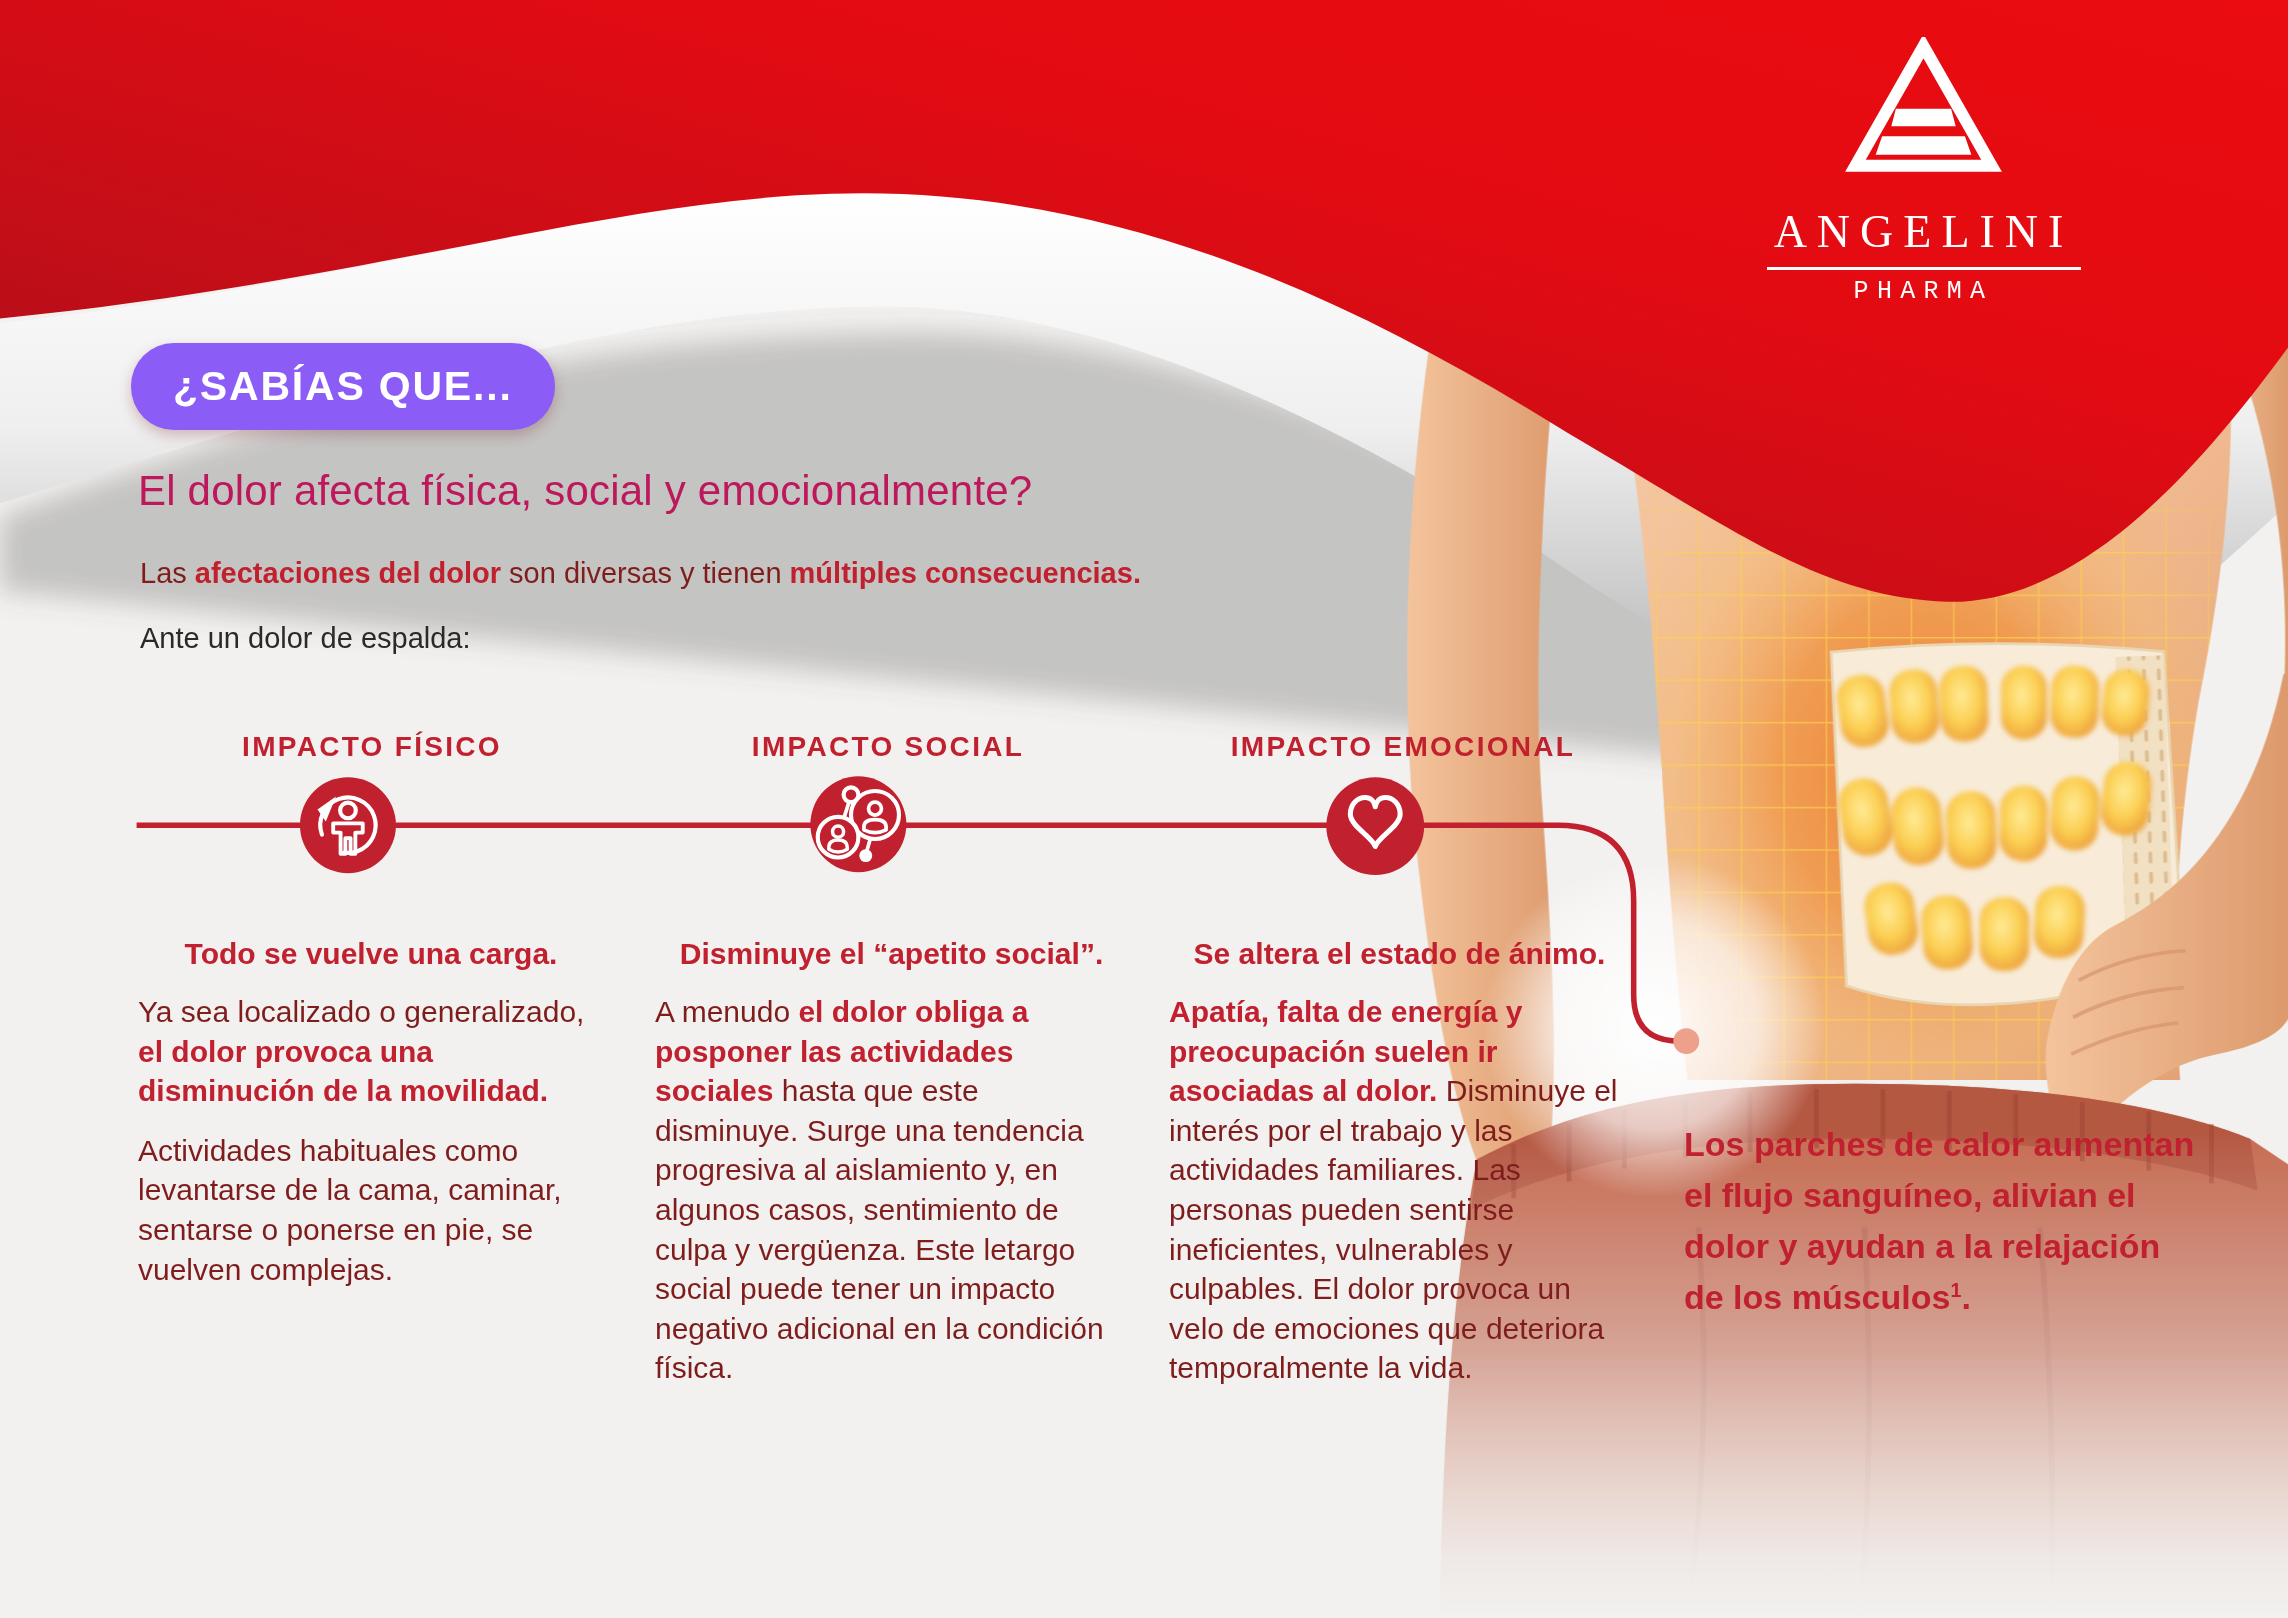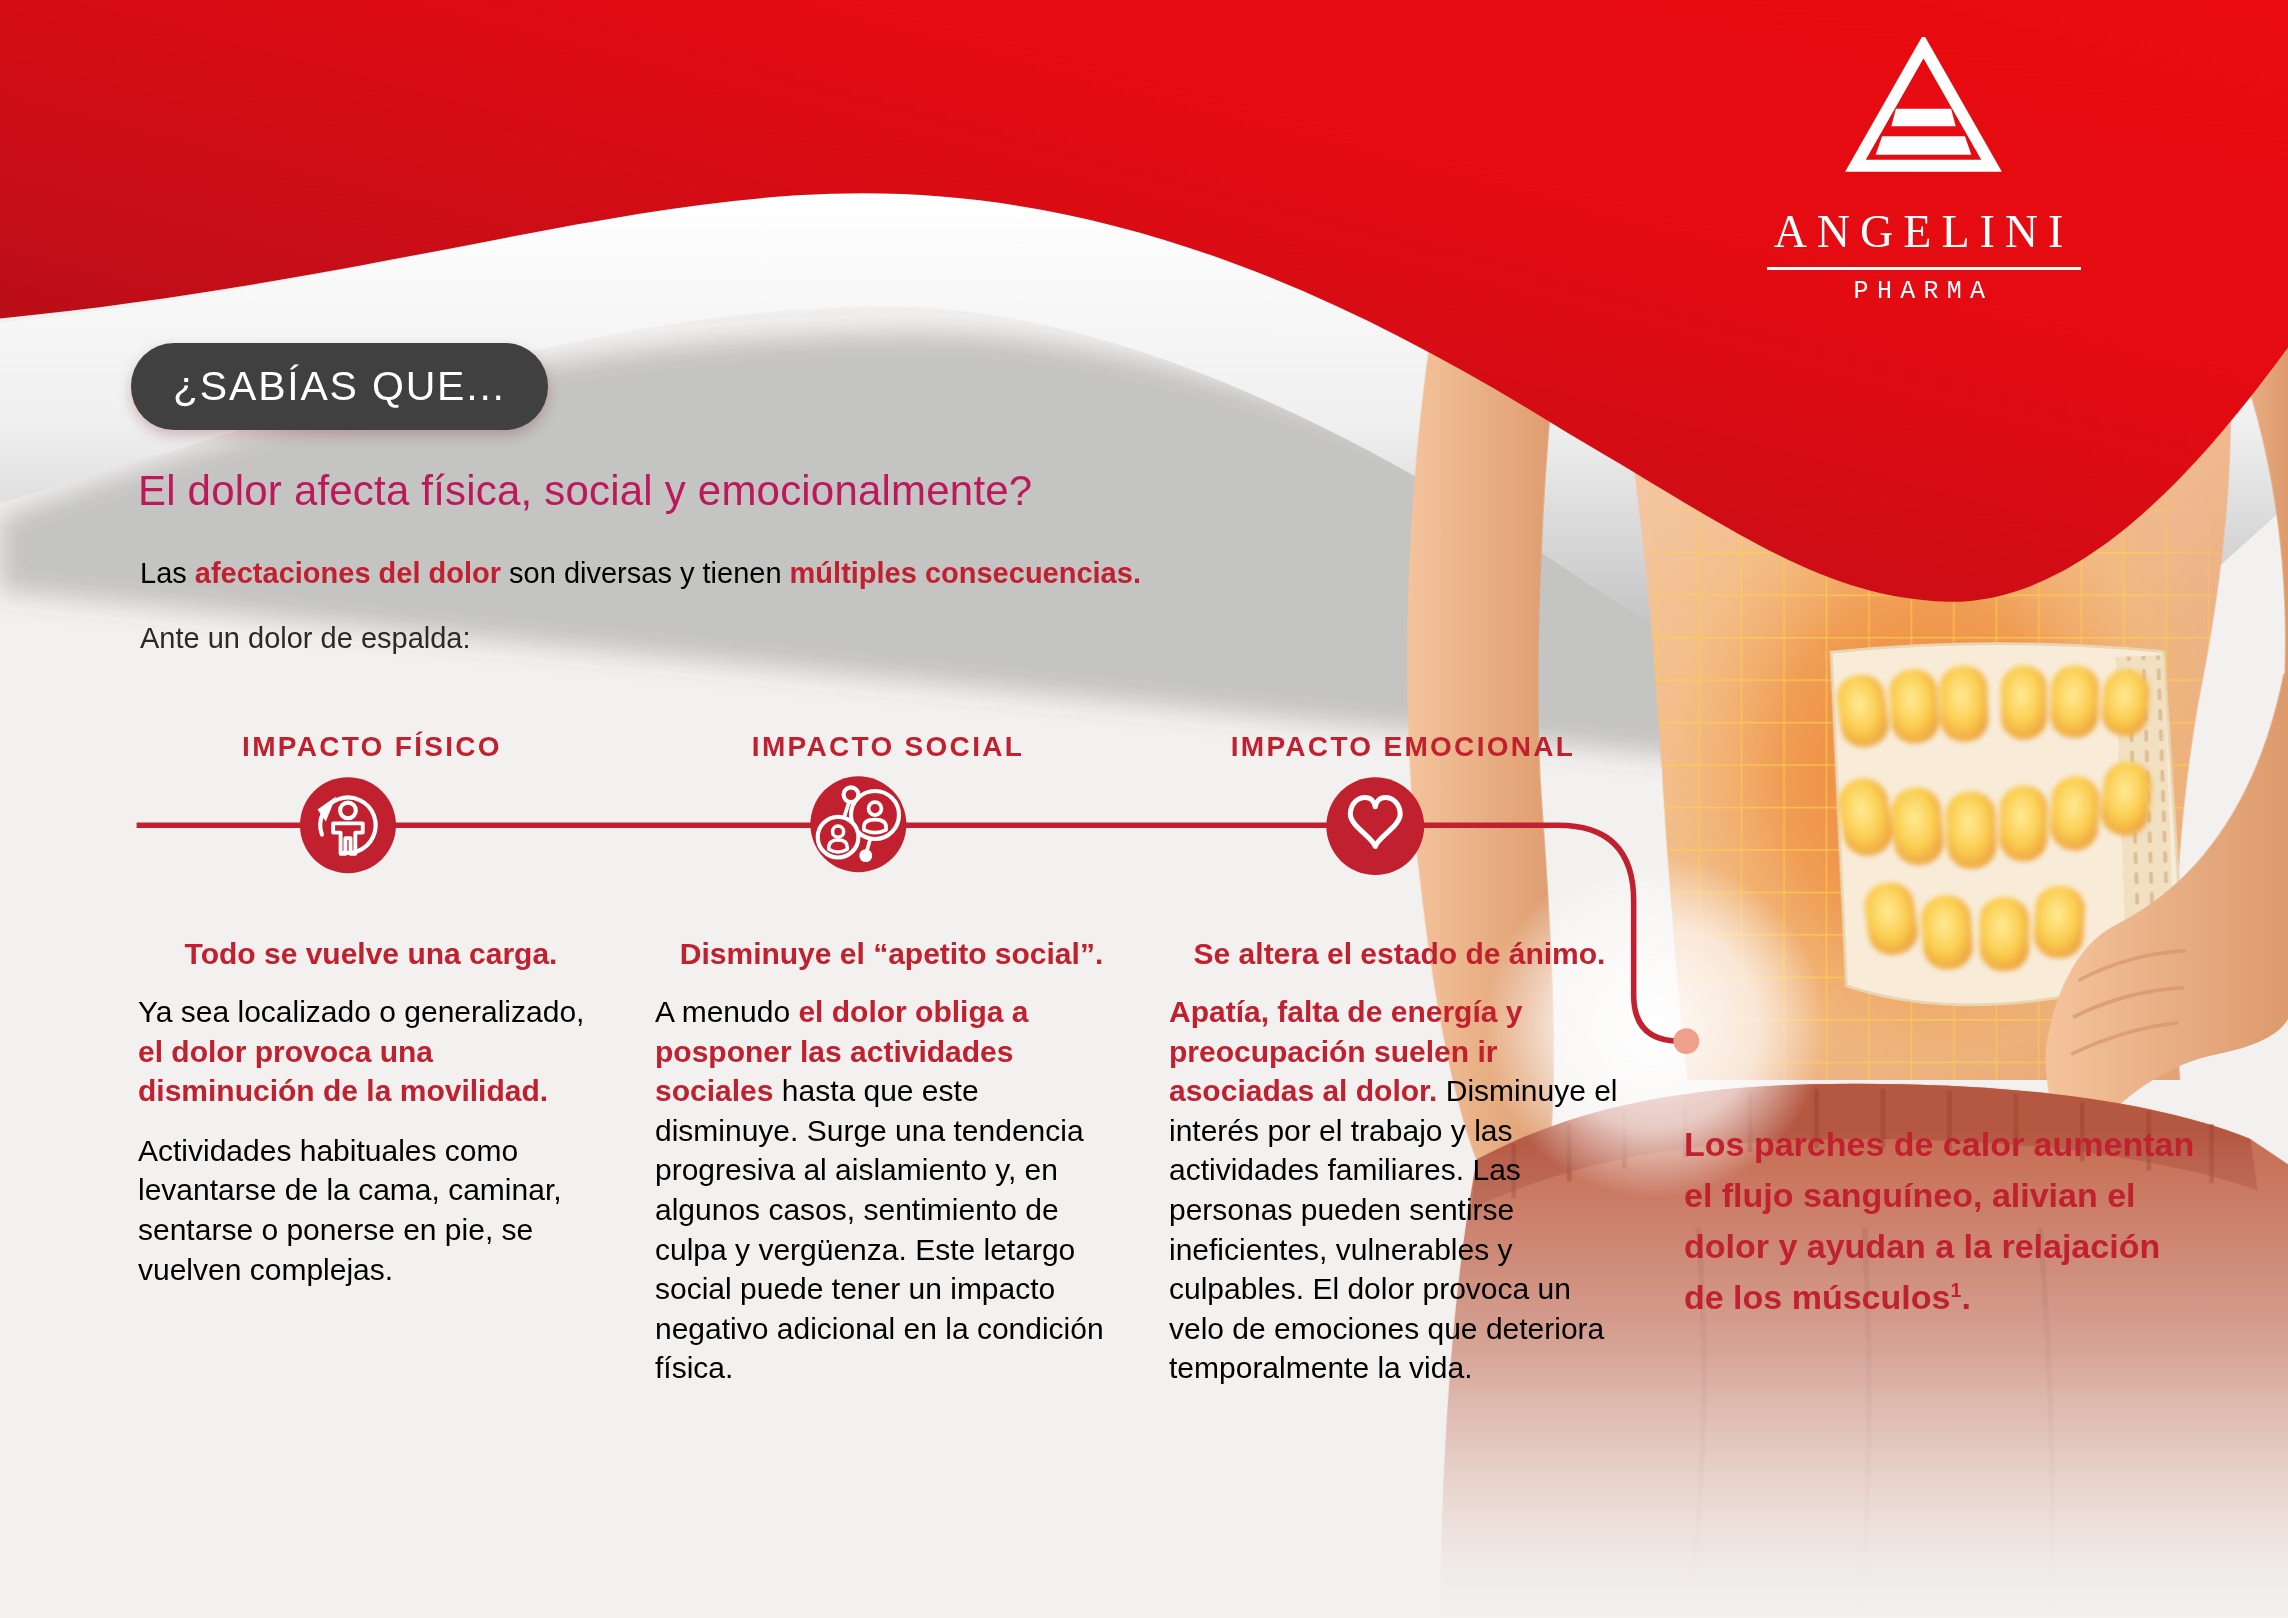--- a/index.html
+++ b/index.html
@@ -7,22 +7,22 @@
     position:relative; width:2289px; height:1619px; overflow:hidden;
     background:#f2f1ef;
     font-family:"Liberation Sans", sans-serif;
     -webkit-font-smoothing:antialiased;
   }
   .layer{position:absolute;inset:0;width:2289px;height:1619px;}
   svg{display:block;}
   
   .badge{
     position:absolute; left:131px; top:343px; height:87px; line-height:87px;
-    padding:0 42px; background:#404040; border-radius:43px;
-    color:#ffffff; font-size:41px; font-weight:400; letter-spacing:1.8px;
+    padding:0 42px; background:#8b5cf6; border-radius:43px;
+    color:#ffffff; font-size:41px; font-weight:700; letter-spacing:1.8px;
     box-shadow:0 5.5px 13px rgba(120,20,30,.25);
     z-index:6;
   }
   
   .title{
     position:absolute; left:138px; top:467px; z-index:6;
     font-size:42px; font-weight:400; color:#be185d; letter-spacing:0.2px;
   }
   .intro-line{position:absolute; left:140px; z-index:6; font-size:29px; color:#2d282a;}
   .intro-1{top:557px;}
@@ -34,21 +34,21 @@
   }
   .h-1{left:372px;} .h-2{left:888px;} .h-3{left:1403px;}
   
   .col{position:absolute; top:934px; z-index:6; font-size:30px; line-height:1.32; color:#2d282a;}
   .col-1{left:138px; width:466px;}
   .col-2{left:655px; width:473px;}
   .col-3{left:1169px; width:461px;}
   .col .lead{font-weight:700; color:#c1202f; margin:0 0 18.5px 0;text-align:center;}
   .col p{margin:0 0 20px 0;}
   .seg-red{color:#c1202f; font-weight:700;}
-  .seg-dark{color:#000000; font-weight:400;}
+  .seg-dark{color:#7f1d1d; font-weight:400;}
   
   .patch-note{
     position:absolute; left:1684px; top:1119px; width:517px; z-index:6;
     font-size:34px; font-weight:700; color:#c1202f; line-height:1.5;
   }
   .patch-note sup{font-size:.58em; font-weight:700;}
   
   .footer-line{
     position:absolute; left:129px; z-index:6; font-style:italic;
     font-size:23.5px; color:#353032; letter-spacing:-0.2px; white-space:nowrap;

